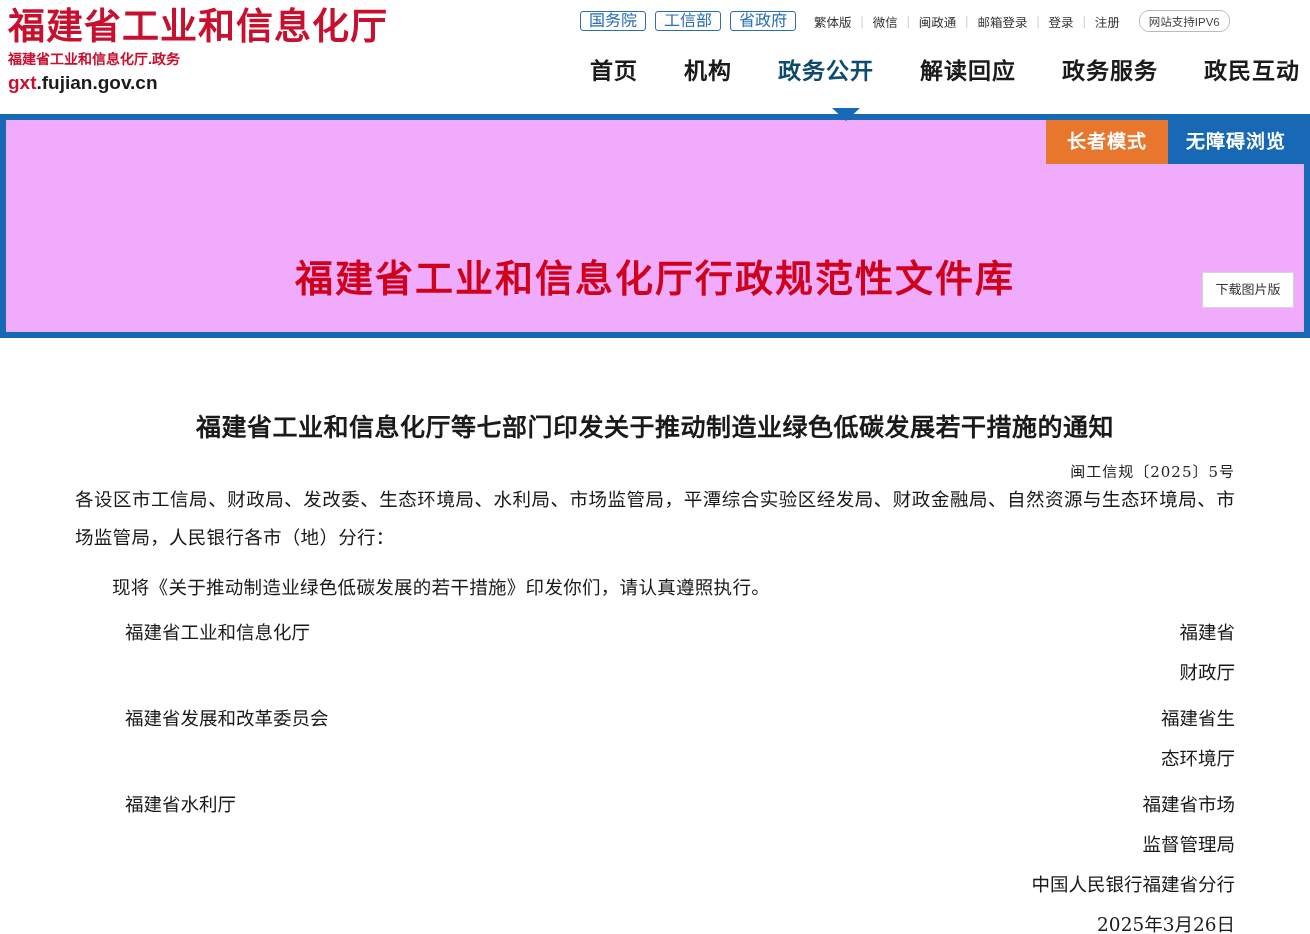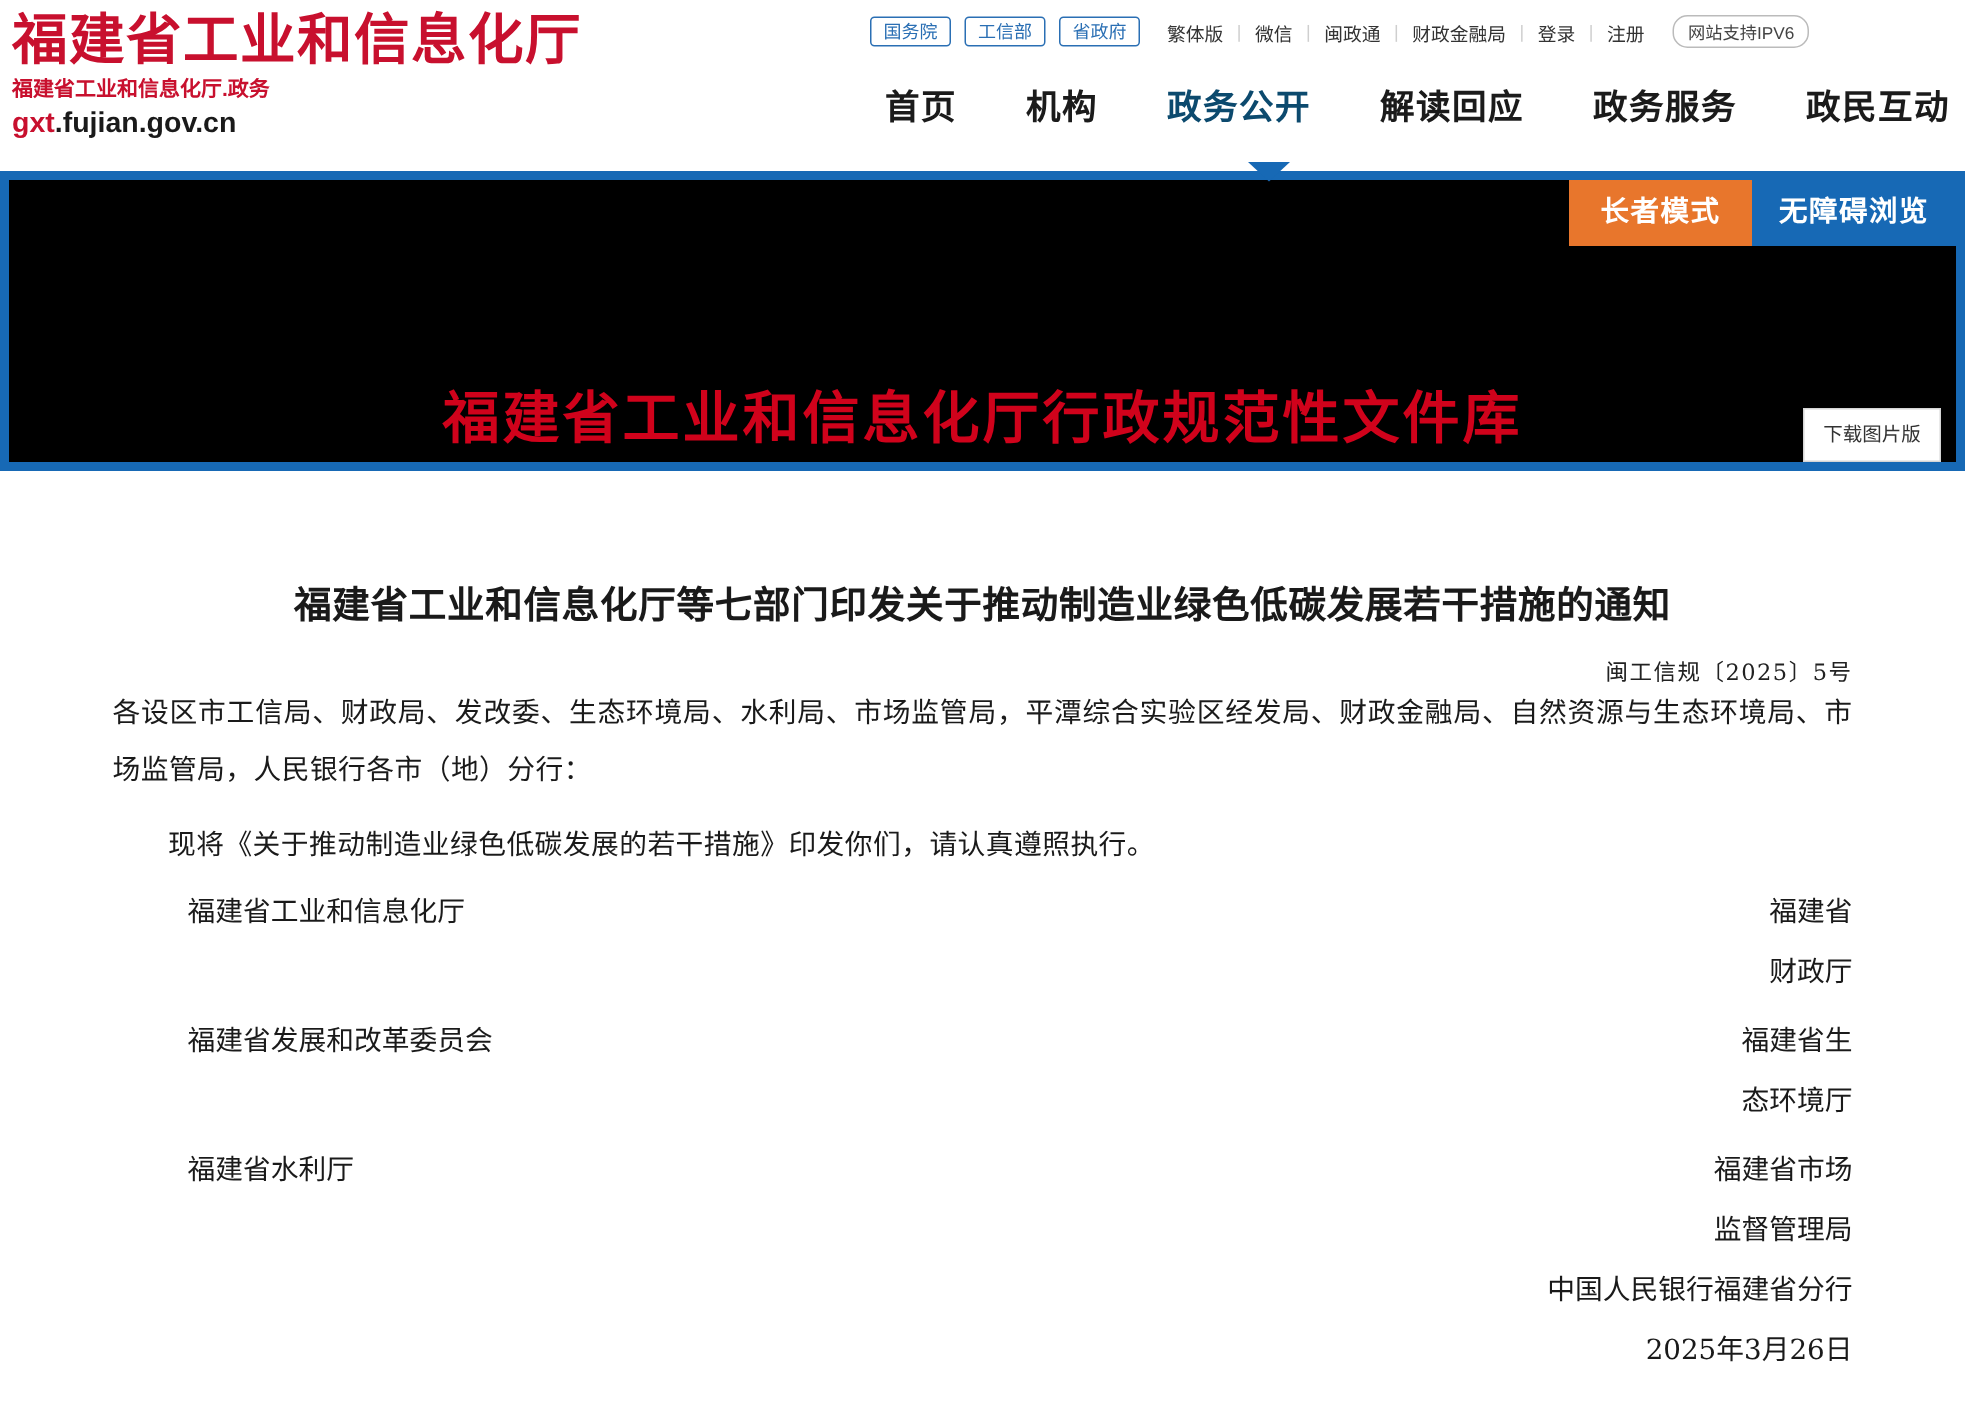--- a/index.html
+++ b/index.html
@@ -62,21 +62,21 @@
     font-size: 12px;
     color: #333;
     height: 22px;
   }
   .pill {
     border: 1px solid #2a6fb4;
     color: #2a6fb4;
     border-radius: 3px;
     padding: 2px 8px;
     margin-right: 9px;
-    font-size: 12px;
+    font-size: 16px;
     line-height: 14px;
     background: #fff;
     white-space: nowrap;
   }
   .toplink {
     color: #333;
     text-decoration: none;
     padding: 0 9px;
     font-size: 12.5px;
     white-space: nowrap;
@@ -119,22 +119,22 @@
     border-left: 14px solid transparent;
     border-right: 14px solid transparent;
     border-top: 13px solid #1769b5;
     z-index: 5;
   }
 
   
   .banner-wrap {
     position: relative;
     width: 1310px;
-    height: 200px;
-    background: #000000;
+    height: 224px;
+    background: #f0abfc;
     border-top: 6px solid #1769b5;
     border-bottom: 6px solid #1769b5;
   }
   .banner-side-left, .banner-side-right {
     position: absolute;
     top: 0; bottom: 0;
     width: 6px;
     background: #1769b5;
   }
   .banner-side-left { left: 0; }
@@ -258,21 +258,21 @@
     <span class="pill">国务院</span>
     <span class="pill">工信部</span>
     <span class="pill">省政府</span>
 
     <span class="toplink">繁体版</span>
     <span class="sep">|</span>
     <span class="toplink">微信</span>
     <span class="sep">|</span>
     <span class="toplink">闽政通</span>
     <span class="sep">|</span>
-    <span class="toplink">财政金融局</span>
+    <span class="toplink">邮箱登录</span>
     <span class="sep">|</span>
     <span class="toplink">登录</span>
     <span class="sep">|</span>
     <span class="toplink">注册</span>
     <span class="ipv6">网站支持IPV6</span>
   </div>
 
   <nav class="mainnav">
     <span class="navitem">首页</span>
     <span class="navitem">机构</span>

